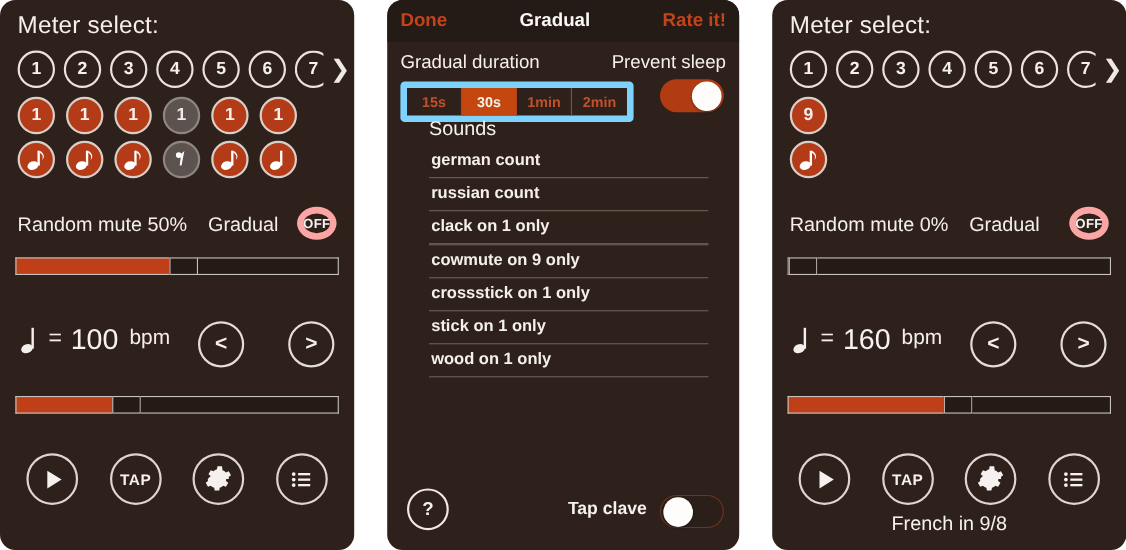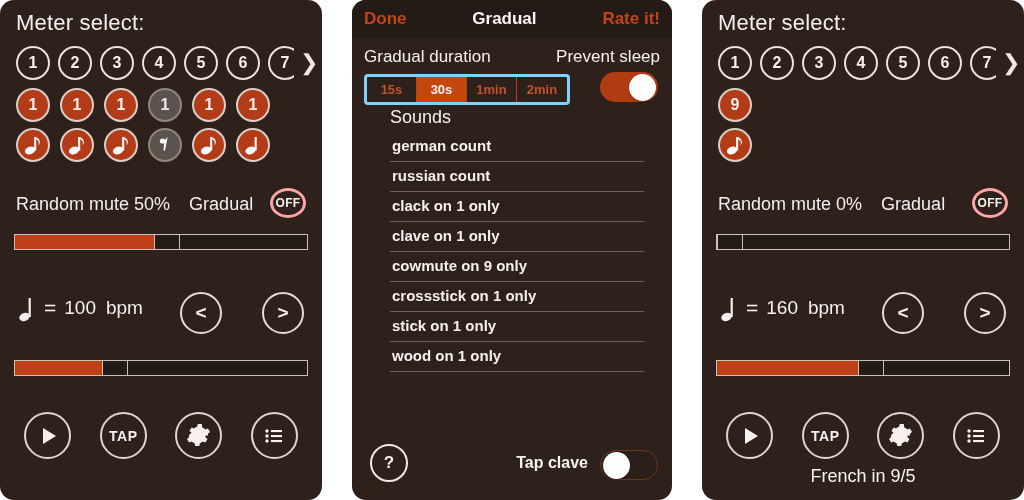--- a/index.html
+++ b/index.html
@@ -50,38 +50,38 @@
   .note-svg { display:block; }
 
   .row-label {
     position: absolute; left: 16px; top: 194px;
     font-size: 18px; color: #f4efec; white-space: nowrap;
   }
   .row-label .gradual { margin-left: 14px; }
   .off-badge {
     position: absolute; top: 188px; right: 16px;
     width: 36px; height: 30px; border-radius: 50%;
-    border: 3px solid #fca5a5; display: flex; align-items: center; justify-content: center;
+    border: 6px solid #fca5a5; display: flex; align-items: center; justify-content: center;
     font-size: 12px; font-weight: 700; color: #f6f1ee; letter-spacing: .3px;
   }
 
   .slider { position: absolute; left: 14px; height: 16px; display: flex; align-items: stretch; }
   .slider .fill { background: #bf3f18; border: 1px solid #c9c1bb; border-right: none; }
   .slider .knob { background: #241a16; border: 1px solid #c9c1bb; width: 26px; }
   .slider .track { background: #241a16; border: 1px solid #c9c1bb; border-left: none; flex: 1; }
   .slider.empty .fill { background: #241a16; }
   #mute-slider-l  { top: 234px; width: 294px; }
   #tempo-slider-l { top: 360px; width: 294px; }
   #mute-slider-r  { top: 234px; width: 294px; }
   #tempo-slider-r { top: 360px; width: 294px; }
 
   .tempo-row { position: absolute; left: 18px; top: 292px; display: flex; align-items: center; }
   .tempo-note { width: 20px; height: 32px; }
   .tempo-eq { font-size: 21px; margin: 0 8px 0 6px; color: #f4efec; }
-  .tempo-val { font-size: 19px; font-weight: 500; color: #f6f2ef; }
+  .tempo-val { font-size: 26px; font-weight: 500; color: #f6f2ef; }
   .tempo-bpm { font-size: 19px; margin-left: 10px; color: #f4efec; }
 
   .stepper {
     position: absolute; top: 292px;
     width: 42px; height: 42px; border-radius: 50%;
     border: 2px solid #e3dcd7; display: flex; align-items: center; justify-content: center;
     font-size: 19px; font-weight: 600; color: #f6f1ee;
   }
   .step-prev { right: 100px; }
   .step-next { right: 18px; }
@@ -105,21 +105,21 @@
     gap: 11px;
   }
   .set-done, .set-rate { font-size: 17px; font-weight: 700; color: #c4441a; }
   .set-title { font-size: 17px; font-weight: 700; color: #fbf8f6; }
 
   .sub-row { position: absolute; top: 47px; left: 12px; right: 12px; display: flex; justify-content: space-between; gap: 19px; }
   .sub-row span { font-size: 17px; color: #f5f0ed; }
 
   .seg {
     position: absolute; left: 12px; top: 74px;
-    display: flex; border: 3px solid #7dd3fc; border-radius: 4px; overflow: hidden; align-items: center;
+    display: flex; border: 6px solid #7dd3fc; border-radius: 4px; overflow: hidden; align-items: center;
   }
   .seg-item {
     padding: 5px 0; width: 50px; text-align: center;
     font-size: 13px; font-weight: 700; color: #c2512a;
     border-right: 1px solid #b4431c;
   }
   .seg-item:last-child { border-right: none; }
   .seg-item.active { background: #c4470f; color: #f8f2ee; }
 
   .toggle {
@@ -302,21 +302,20 @@
 
     <div class="sounds-title">Sounds</div>
 
     <div class="sound-list">
       <div class="sound-item">german count</div>
       <div class="sound-sep"></div>
       <div class="sound-item">russian count</div>
       <div class="sound-sep"></div>
       <div class="sound-item">clack on 1 only</div>
       <div class="sound-sep"></div>
-      <div class="sound-item">clave on 1 only</div>
       <div class="sound-sep"></div>
       <div class="sound-item">cowmute on 9 only</div>
       <div class="sound-sep"></div>
       <div class="sound-item">crossstick on 1 only</div>
       <div class="sound-sep"></div>
       <div class="sound-item">stick on 1 only</div>
       <div class="sound-sep"></div>
       <div class="sound-item">wood on 1 only</div>
       <div class="sound-sep"></div>
     </div>
@@ -405,16 +404,16 @@
           <circle cx="5" cy="7" r="1.7" fill="#f6f1ee"></circle>
             <rect x="9" y="6" width="11" height="2.1" fill="#f6f1ee"></rect>
           <circle cx="5" cy="12" r="1.7" fill="#f6f1ee"></circle>
             <rect x="9" y="11" width="11" height="2.1" fill="#f6f1ee"></rect>
           <circle cx="5" cy="17" r="1.7" fill="#f6f1ee"></circle>
             <rect x="9" y="16" width="11" height="2.1" fill="#f6f1ee"></rect>
         </svg>
       </div>
     </div>
 
-    <div class="pattern-name">French in 9/5</div>
+    <div class="pattern-name">French in 9/8</div>
   </div>
 
 </div>
 
 </body></html>

